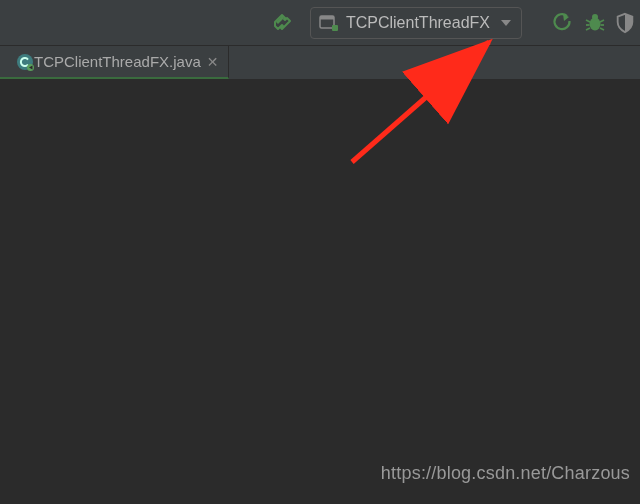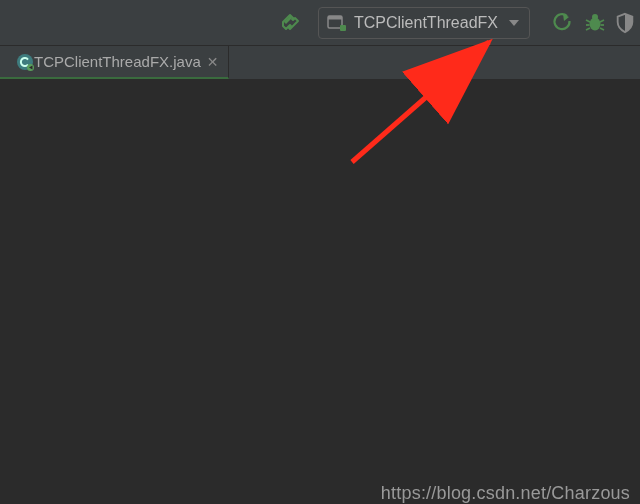--- a/index.html
+++ b/index.html
@@ -31,21 +31,21 @@
     }
     .run-config {
       display: flex;
       align-items: center;
       height: 32px;
       background: #3b3f41;
       border: 1px solid #555;
       border-radius: 4px;
       padding: 0 10px 0 8px;
       gap: 7px;
-      margin-right: 14px;
+      margin-right: 22px;
     }
     .run-config-icon {
       width: 20px;
       height: 18px;
       display: flex;
       align-items: center;
       justify-content: center;
     }
     .run-config-text {
       color: #bbb;
@@ -110,21 +110,21 @@
       margin-left: 6px;
     }
     .editor-area {
       width: 100%;
       height: calc(100% - 46px - 34px);
       background: #2b2b2b;
       position: relative;
     }
     .watermark {
       position: absolute;
-      bottom: 0;
+      bottom: 20px;
       right: 10px;
       color: #999;
       font-size: 18px;
       letter-spacing: 0.2px;
     }
     .arrow-overlay {
       position: absolute;
       top: 0;
       left: 0;
       pointer-events: none;

